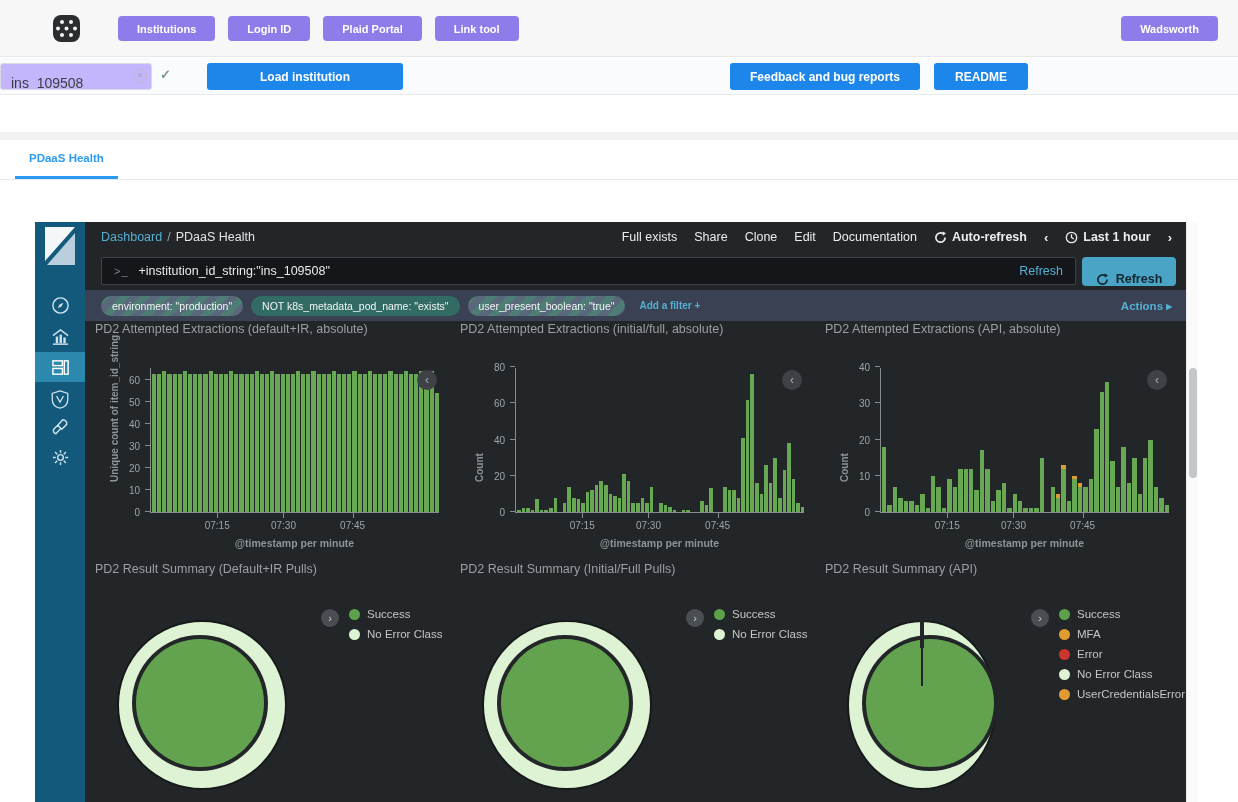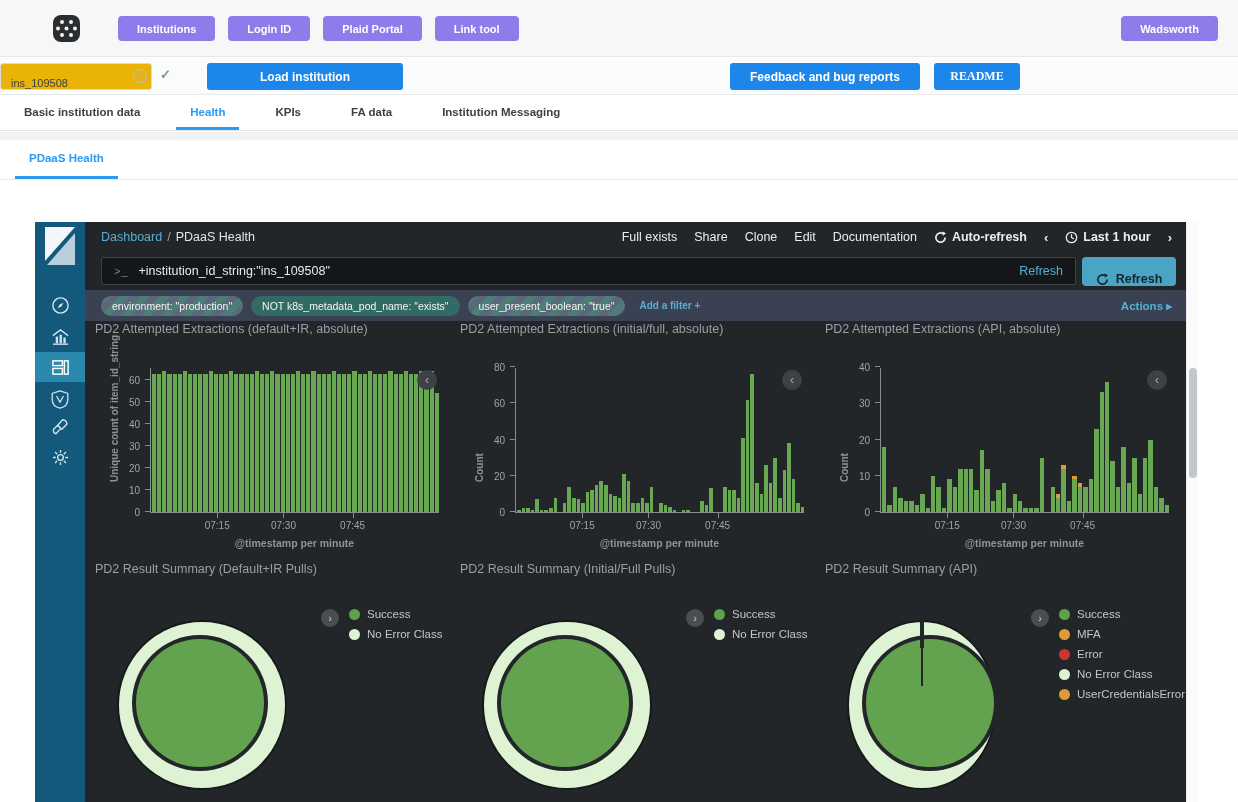--- a/index.html
+++ b/index.html
@@ -13,31 +13,31 @@
   .navbtns { position:absolute; left:118px; top:16px; display:flex; gap:13px; }
   .btn-purple { display:inline-flex; align-items:center; justify-content:center;
                 height:25px; padding:0 19px; background:#8d7ce9; color:#fff;
                 font-size:11px; font-weight:bold; border:none; border-radius:4px; cursor:pointer; }
   .wadsworth { position:absolute; right:20px; top:16px; }
 
   
   .toolbar2 { position:absolute; left:0; top:58px; width:1238px; height:37px;
               background:#fafbfc; border-bottom:1px solid #e9eaec; }
   .inst-input { position:absolute; left:0px; top:5px; width:152px; height:27px;
-                background:#eab308; border:1px solid #d8dbe0; border-radius:3px;
-                font-size:11px; color:#3a3f44; padding:12px 24px 0 10px; }
+                background:#c4b5fd; border:1px solid #d8dbe0; border-radius:3px;
+                font-size:14px; color:#3a3f44; padding:12px 24px 0 10px; }
   .clear-ic { position:absolute; left:133px; top:11px; width:14px; height:14px; border-radius:50%;
               border:1px solid #b9bec4; color:#a7adb3; font-size:8px; line-height:12px; text-align:center; cursor:pointer;}
   .check-ic { position:absolute; left:160px; top:9px; color:#7d9a92; font-size:13px; font-weight:bold; }
   .btn-blue { display:inline-flex; align-items:center; justify-content:center; height:27px;
               background:#1d86ea; color:#fff; font-size:12px; font-weight:bold;
               border:none; border-radius:3px; cursor:pointer; }
   .load-btn { position:absolute; left:207px; top:5px; width:196px; }
   .feedback-btn { position:absolute; left:730px; top:5px; width:190px; }
-  .readme-btn { position:absolute; left:934px; top:5px; width:86px;font-family:Liberation Serif, serif; }
+  .readme-btn { position:absolute; left:934px; top:5px; width:94px; }
   .reauth-btn { position:absolute; left:1040px; top:3px; width:198px; height:31px;
                 background:#ffffff; color:#24282c; font-size:12px; display:inline-flex;
                 align-items:center; justify-content:center; border:none; border-radius:2px; cursor:pointer; }
 
   
   .tabsrow { position:absolute; left:0; top:96px; width:1238px; height:35px; background:#fff;
              border-bottom:1px solid #e4e6e8; display:flex; align-items:stretch; padding-left:10px; }
   .tab { display:flex; align-items:center; padding:0 14px; margin-right:22px; font-size:11.5px;
          font-weight:bold; color:#3c4147; cursor:pointer; border-bottom:3px solid transparent; }
   .tab.active { color:#2b9af3; border-bottom-color:#2b9af3; }
@@ -151,27 +151,20 @@
 
   <div class="toolbar2">
     <input class="inst-input" value="ins_109508" style="">
     <span class="clear-ic">✕</span>
     <span class="check-ic">✓</span>
     <button class="btn-blue feedback-btn">Feedback and bug reports</button>
     <button class="btn-blue load-btn">Load institution</button>
     <button class="btn-blue readme-btn">README</button>
   </div>
 
-  <div class="tabsrow">
-      <div class="tab">Basic institution data</div>
-      <div class="tab active">Health</div>
-      <div class="tab">KPIs</div>
-      <div class="tab">FA data</div>
-      <div class="tab">Institution Messaging</div>
-    </div>
   <div class="grayband"></div>
 
   <div class="card">
     <div class="subtabs">
         <div class="subtab active">PDaaS Health</div>
       </div>
   </div>
 
   <div class="dash">
 

